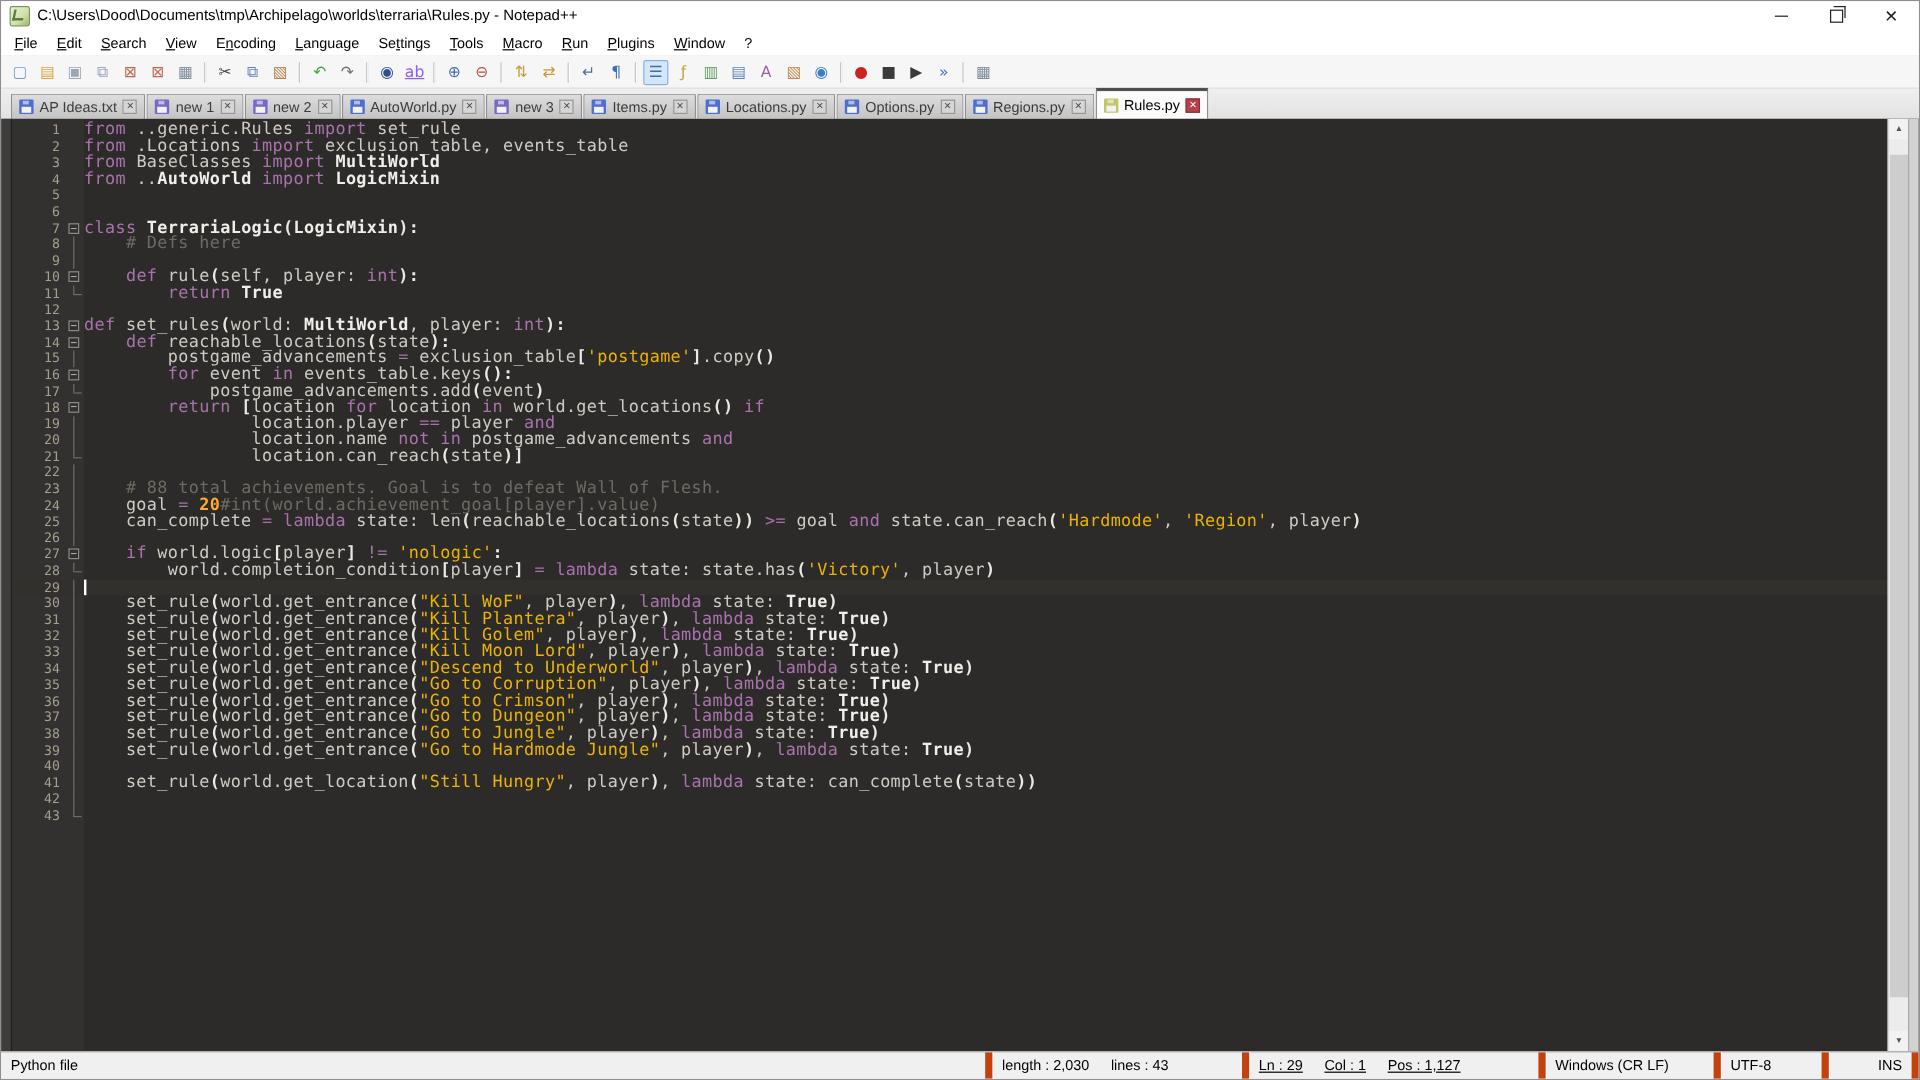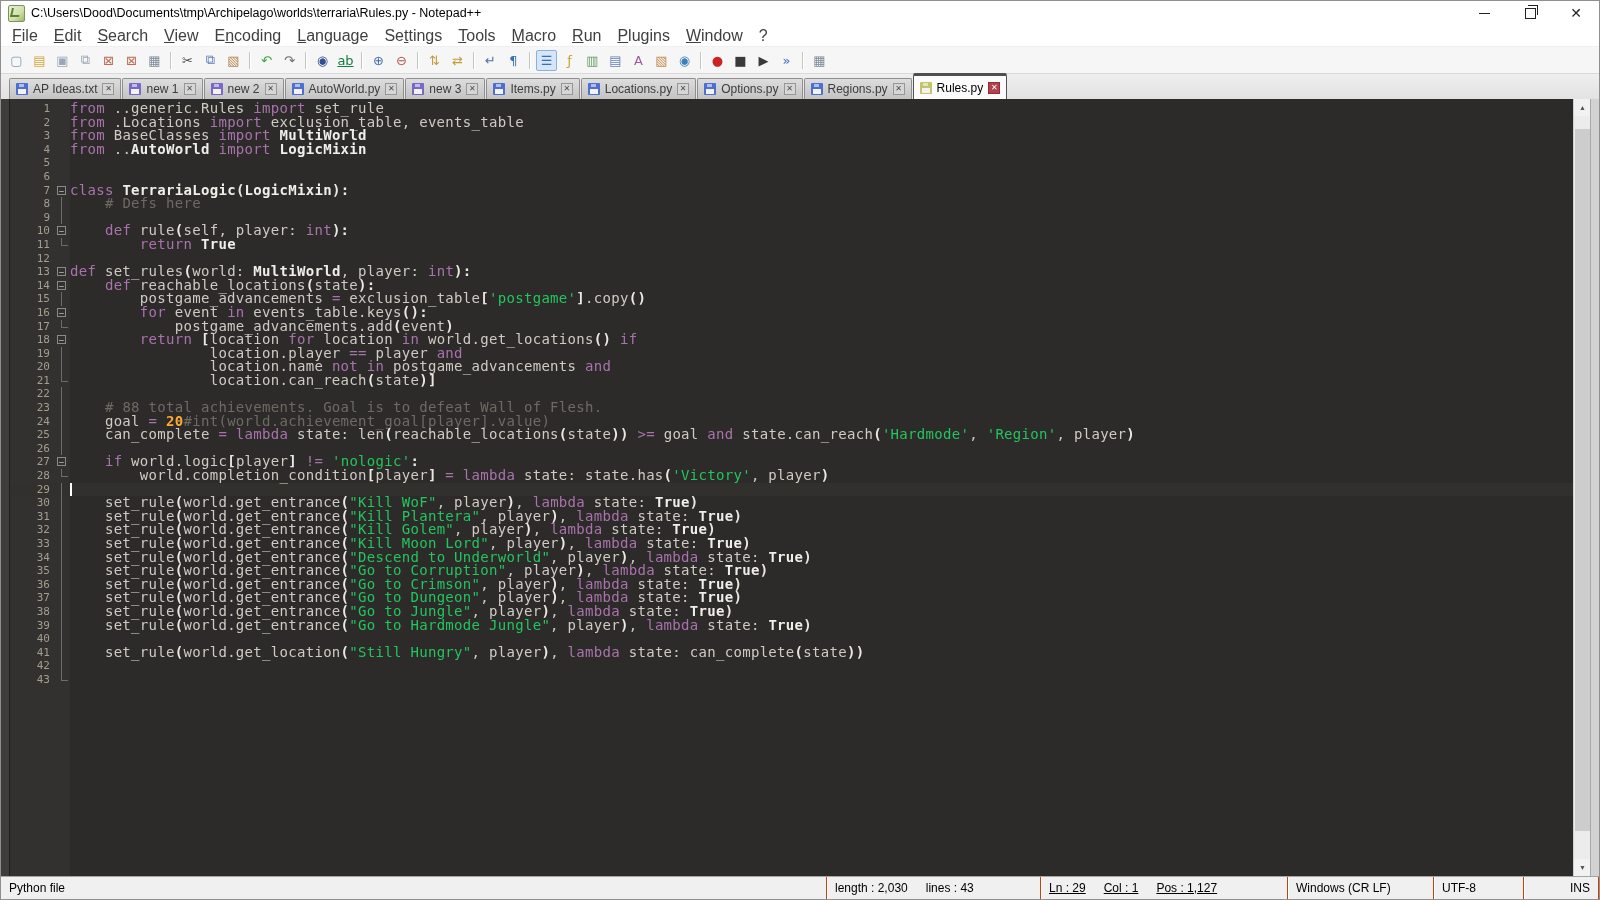--- a/index.html
+++ b/index.html
@@ -15,21 +15,21 @@
     border-left:2px solid #5d7f3c;border-bottom:2px solid #5d7f3c;transform:skewX(-12deg);}
   .title-text{font-size:12.5px;color:#000;}
   .win-controls{margin-left:auto;display:flex;height:100%;}
   .win-btn{width:46px;height:100%;display:flex;align-items:center;justify-content:center;color:#222;}
   .wb-min{width:11px;height:1px;background:#222;}
   .wb-max{width:9px;height:9px;border:1px solid #222;position:relative;background:#fff;}
   .wb-max::before{content:"";position:absolute;left:2px;top:-4px;width:9px;height:9px;border:1px solid #222;border-bottom:none;border-left:none;}
   .wb-close{font-size:14px;line-height:14px;}
   
   .menubar{height:21px;background:#ffffff;display:flex;align-items:center;padding-left:3px;border-bottom:1px solid #f0f0f0;}
-  .menu-item{font-size:16px;color:#404040;padding:2px 8px;cursor:default;text-align:center;}
+  .menu-item{font-size:12px;color:#000000;padding:2px 8px;cursor:default;text-align:center;}
   .menu-item u{text-decoration:underline;}
   
   .toolbar{height:26px;background:#f6f6f6;display:flex;align-items:center;padding-left:4px;
     border-bottom:1px solid #d9d9d9;}
   .tb-btn{width:21px;height:21px;display:flex;align-items:center;justify-content:center;
     font-size:13px;margin:0 1px;border-radius:2px;}
   .tb-btn.active{background:#d6e6f8;border:1px solid #86b2e2;box-sizing:border-box;}
   .tb-sep{width:1px;height:17px;background:#c4c4c4;border-right:1px solid #ffffff;margin:0 4px;}
   .tb-glyph{font-family:"DejaVu Sans",sans-serif;}
   
@@ -55,36 +55,36 @@
     font-family:"DejaVu Sans Mono",monospace;}
   .row.cur{background:#32302d;}
   .lnum{width:40px;text-align:right;color:#a59d8d;font-size:11px;flex:0 0 auto;padding-right:4px;}
   .fold{width:16px;flex:0 0 auto;position:relative;}
   .fold.f-box::before{content:"\2212";position:absolute;left:3px;top:2px;width:9px;height:9px;
     border:1px solid #8a8a8a;color:#c0c0c0;font-size:9px;line-height:8px;text-align:center;box-sizing:border-box;}
   .fold.f-line{background:linear-gradient(#6c6c6c,#6c6c6c) 7px 0/1px 100% no-repeat;}
   .fold.f-end::before{content:"";position:absolute;left:7px;top:0;width:1px;height:7px;background:#6c6c6c;}
   .fold.f-end::after{content:"";position:absolute;left:7px;top:7px;width:7px;height:1px;background:#6c6c6c;}
   .code-line{flex:1;font-size:14px;letter-spacing:0.3px;}
-  .d{color:#cfcbc4}.k{color:#a873ac}.s{color:#22c55e}.n{color:#ffaa33;font-weight:bold}
+  .d{color:#cfcbc4}.k{color:#a873ac}.s{color:#eab308}.n{color:#ffaa33;font-weight:bold}
   .c{color:#6e6a63}.t{color:#f0eee9;font-weight:bold}.p{color:#ebe8e2;font-weight:bold}.o{color:#a873ac}
   .caret{display:inline-block;width:2px;height:13px;background:#ffffff;vertical-align:middle;}
   
   .vscroll{position:absolute;right:8px;top:0;bottom:0;width:17px;background:#ececec;border-left:1px solid #d0d0d0;}
   .sb-btn{position:absolute;left:0;width:17px;height:17px;background:#f2f2f2;color:#555;
     font-size:7px;text-align:center;line-height:17px;}
   .sb-up{top:0;} .sb-down{bottom:0;}
   .sb-thumb{position:absolute;left:1px;width:15px;top:30px;bottom:45px;background:#cdcdcd;}
   .ed-rightedge{position:absolute;right:0;top:0;bottom:0;width:8px;background:#d2d2d2;
     border-left:1px solid #a8a8a8;}
   
   .statusbar{position:absolute;left:0;right:0;bottom:0;height:22px;background:#f0f0f0;
     border-top:1px solid #a5a5a5;display:flex;align-items:center;font-size:12px;color:#000;}
   .st-sec{height:100%;display:flex;align-items:center;padding:0 8px;box-sizing:border-box;
-    border-right:1px solid #c2410c;box-shadow:1px 0 0 #ffffff;}
+    border-right:6px solid #c2410c;box-shadow:1px 0 0 #ffffff;}
   .st-doc{width:826px;} .st-len{width:214px;} .st-pos{width:247px;text-decoration:underline;}
   .st-eol{width:146px;} .st-enc{width:90px;} .st-ins{flex:1;justify-content:flex-end;}
   .st-gap{display:inline-block;width:18px;}
 </style>
 </head>
 <body>
 
 <div class="window">
 
   <div class="titlebar">
@@ -156,21 +156,21 @@
         <span class="tb-glyph" style="color: rgb(63, 165, 63);">↶</span>
       </span>
       <span class="tb-btn">
         <span class="tb-glyph" style="color: rgb(110, 110, 110);">↷</span>
       </span>
       <div class="tb-sep"></div>
       <span class="tb-btn">
         <span class="tb-glyph" style="color: rgb(47, 79, 143);">◉</span>
       </span>
       <span class="tb-btn">
-        <span class="tb-glyph" style="color: #15803d; text-decoration: underline;">ab</span>
+        <span class="tb-glyph" style="color: #8b5cf6; text-decoration: underline;">ab</span>
       </span>
       <div class="tb-sep"></div>
       <span class="tb-btn">
         <span class="tb-glyph" style="color: rgb(63, 111, 174);">⊕</span>
       </span>
       <span class="tb-btn">
         <span class="tb-glyph" style="color: rgb(181, 80, 69);">⊖</span>
       </span>
       <div class="tb-sep"></div>
       <span class="tb-btn">

